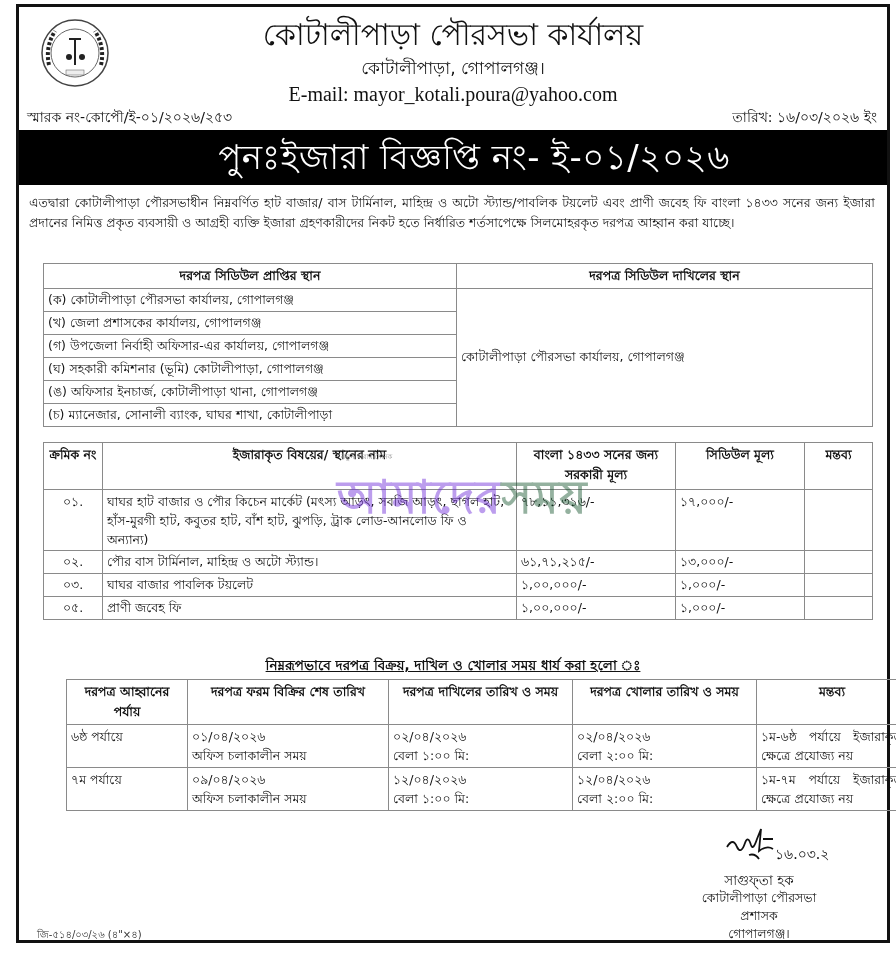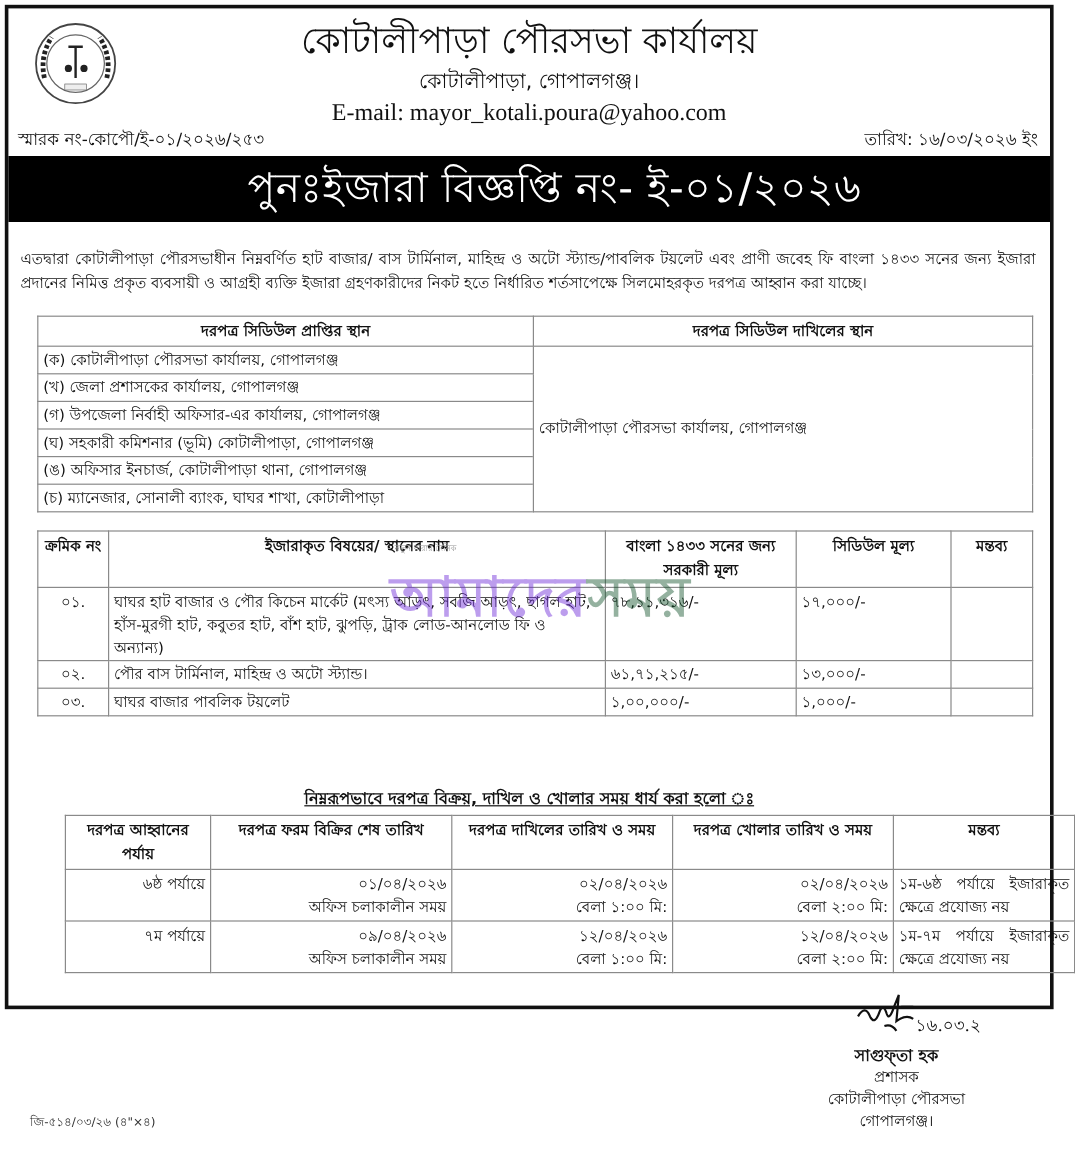--- a/index.html
+++ b/index.html
@@ -1,58 +1,58 @@
 <!DOCTYPE html>
 <html><head>
 <meta charset="utf-8">
 <style>
   html, body { margin: 0; padding: 0; background: #ffffff; }
   body { width: 896px; height: 963px; position: relative; overflow: hidden;
          font-family: "DejaVu Sans", sans-serif; color: #111; }
-  .page { position: absolute; left: 4px; top: 4px; width: 874px; height: 837px;
+  .page { position: absolute; left: 16px; top: 4px; width: 874px; height: 939px;
           border: 3px solid #111; box-sizing: border-box; background: #fff; }
   .logo { position: absolute; left: 20px; top: 10px; width: 72px; height: 72px; }
   .hdr-title { position: absolute; left: 0; right: 0; top: 10px; text-align: center;
                font-family: "DejaVu Serif", serif; font-size: 30px; line-height: 36px; color: #111; }
   .hdr-sub { position: absolute; left: 0; right: 0; top: 50px; text-align: center;
              font-size: 17px; line-height: 22px; }
   .hdr-email { position: absolute; left: 0; right: 0; top: 75px; text-align: center;
                font-family: "Liberation Serif", serif; font-size: 20px; line-height: 24px; }
   .memo { position: absolute; left: 8px; top: 100px; font-size: 14px; line-height: 20px; }
   .date { position: absolute; right: 10px; top: 100px; font-size: 14px; line-height: 20px; }
   .banner { position: absolute; left: 0; right: 0; top: 123px; height: 55px; background: #000;
             color: #fff; text-align: center; font-size: 34px; line-height: 55px;
             font-family: "DejaVu Sans", sans-serif; letter-spacing: 0.5px; padding-left: 42px; }
   .intro { position: absolute; left: 10px; right: 12px; top: 186px; font-size: 12.5px;
-           line-height: 20px; text-align: justify; margin-top: 13px; }
+           line-height: 20px; text-align: justify; }
   table { border-collapse: collapse; position: absolute; font-size: 12.5px; }
   td, th { border: 1px solid #8a8a8a; padding: 0 4px; vertical-align: top; font-weight: normal; }
   th { text-align: center; font-weight: bold; }
   .t1 { left: 24px; top: 256px; width: 830px; }
   .t1 th { height: 24px; line-height: 24px; font-size: 12.5px; }
   .t1 td.left { height: 22px; line-height: 22px; width: 404px; }
   .t1 td.right { vertical-align: middle; }
   .t2 { left: 24px; top: 435px; width: 830px; }
   .t2 th { line-height: 20px; padding-top: 2px; height: 44px; vertical-align: top; }
   .t2 td { line-height: 19px; }
   .t2 td.num { text-align: center; }
   .t2 tr.r1 td { height: 58px; padding-top: 2px; }
   .t2 tr.rs td { height: 22px; line-height: 22px; }
   .sched-title { position: absolute; left: 0; right: 0; top: 648px; text-align: center;
                  font-size: 13.5px; font-weight: bold; }
   .sched-title span { text-decoration: underline; }
   .t3 { left: 24px; top: 672px; width: 842px; margin-left: 23px; }
   .t3 th { line-height: 20px; height: 42px; padding-top: 2px; }
-  .t3 td { text-align: right; line-height: 19px; height: 40px; padding-top: 2px; }
+  .t3 td { text-align: left; line-height: 19px; height: 40px; padding-top: 2px; }
   .t3 td.note { text-align: justify; text-align-last: left; }
   .footnote { position: absolute; left: 22px; top: 815px; font-size: 12.5px; }
   .signature { position: absolute; left: 700px; top: 818px; width: 110px; height: 46px; }
   .sig-block { position: absolute; left: 640px; top: 864px; width: 200px; text-align: center;
                font-size: 12.5px; line-height: 18px; }
-  .sig-name { font-weight: bold; font-size: 13.5px; }
+  .sig-name { font-weight: normal; font-size: 13.5px; }
   .code { position: absolute; left: 18px; top: 920px; font-size: 10px; color: #333; }
   .watermark { position: absolute; left: 318px; top: 455px; font-size: 46px; font-weight: bold;
                letter-spacing: 1px; opacity: 0.45; pointer-events: none; white-space: nowrap; }
   .wm-a { color: #6d28d9; }
   .wm-b { color: #14532d; }
   .wm-small { position: absolute; left: 322px; top: 444px; font-size: 7px; color: #999; }
 </style>
 </head>
 <body>
 
@@ -131,20 +131,27 @@
       <td>১৩,০০০/-</td>
       <td></td>
     </tr>
     <tr class="rs">
       <td class="num">০৩.</td>
       <td>ঘাঘর বাজার পাবলিক টয়লেট</td>
       <td>১,০০,০০০/-</td>
       <td>১,০০০/-</td>
       <td></td>
     </tr>
+    <tr class="rs">
+      <td class="num">০৫.</td>
+      <td>প্রাণী জবেহ ফি</td>
+      <td>১,০০,০০০/-</td>
+      <td>১,০০০/-</td>
+      <td></td>
+    </tr>
   </tbody>
     </table>
 
   <div class="wm-small">নতুন ধারার দৈনিক</div>
   <div class="watermark">
     <span class="wm-a">আমাদের</span><span class="wm-b">সময়</span>
   </div>
 
   <div class="sched-title"><span>নিম্নরূপভাবে দরপত্র বিক্রয়, দাখিল ও খোলার সময় ধার্য করা হলো ঃ</span></div>
 
@@ -193,19 +200,19 @@
     </table>
 
 
   <svg class="signature" viewBox="0 0 110 46">
     <path d="M8 22 q6 -10 10 0 q4 8 8 -4 q3 -8 6 2 q2 6 6 -6 l4 -10 l-2 22 q8 -6 14 -2 M44 14 l10 0 M30 30 q6 -2 10 4" stroke="#111" stroke-width="1.8" fill="none"></path>
     <text x="56" y="34" font-size="14" font-family="DejaVu Serif, serif" fill="#111">১৬.০৩.২৬</text>
   </svg>
 
   <div class="sig-block">
     <div class="sig-name">সাগুফ্তা হক</div>
+    <div>কোটালীপাড়া পৌরসভা</div>
     <div>প্রশাসক</div>
-    <div>কোটালীপাড়া পৌরসভা</div>
     <div>গোপালগঞ্জ।</div>
   </div>
 
   <div class="code">জি-৫১৪/০৩/২৬ (৪"×৪)</div>
 </div>
 
 </body></html>

